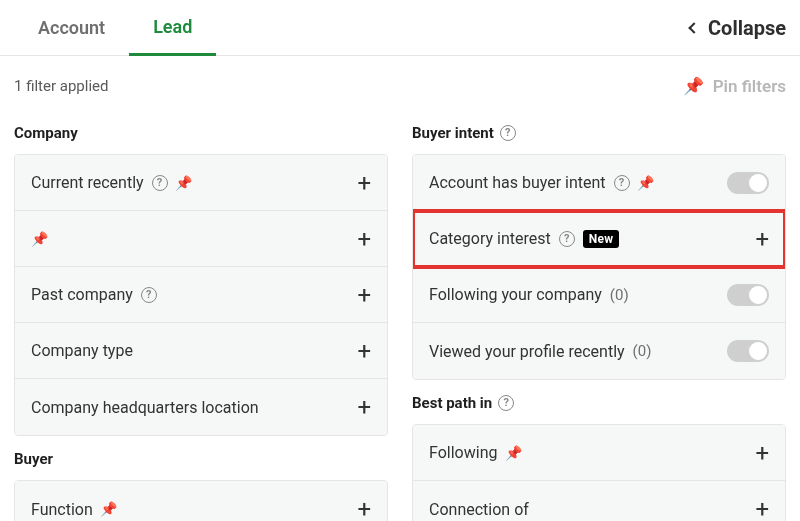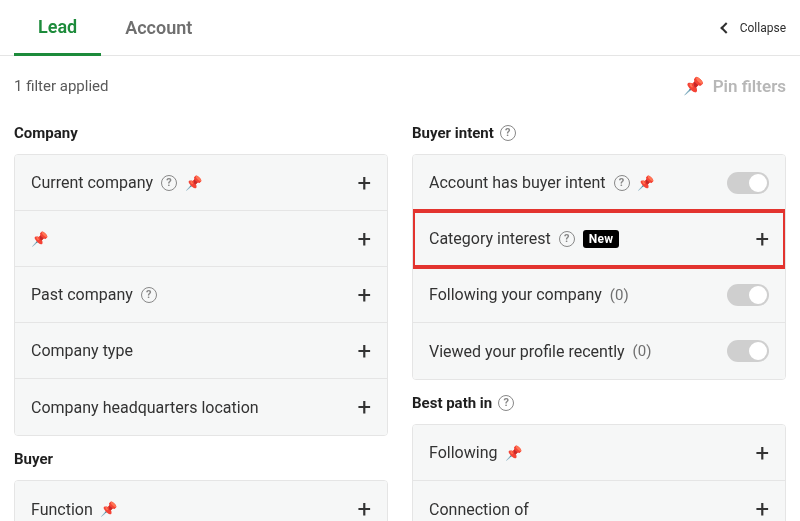--- a/index.html
+++ b/index.html
@@ -34,22 +34,22 @@
     color: #1d8b3b;
     border-bottom: 3px solid #1d8b3b;
     margin-bottom: -1px;
   }
   .collapse {
     margin-left: auto;
     display: flex;
     align-items: center;
     gap: 10px;
     color: #2f2f2f;
-    font-weight: 400;
-    font-size: 12px;
+    font-weight: 700;
+    font-size: 20px;
     cursor: pointer;
     justify-content: flex-end;
   }
   .chev-left {
     display:inline-block;
     width:8px;height:8px;
     border-left:2px solid #2f2f2f;
     border-bottom:2px solid #2f2f2f;
     transform: rotate(45deg);
   }
@@ -142,22 +142,22 @@
     outline: 4px solid #e3342f;
     outline-offset: -2px;
     position: relative;
     z-index: 2;
   }
 </style>
 </head>
 <body>
 
 <div class="tabs-row">
+  <div class="tab">Account</div>
   <div class="tab active">Lead</div>
-  <div class="tab">Account</div>
   <div class="collapse">
     <span class="chev-left"></span>
     <span>Collapse</span>
   </div>
 </div>
 
 <div class="meta-row">
   <span class="filter-count">1 filter applied</span>
   <div class="pin-filters">
     <span>📌</span>
@@ -167,21 +167,21 @@
 
 <div class="columns">
 
   <div class="col">
 
     <div class="section-title">
       <span>Company</span>
     </div>
     <div class="filter-list">
       <div class="filter-row">
-        <span class="filter-label">Current company</span>
+        <span class="filter-label">Current recently</span>
         <span class="help">?</span>
         <span class="pin-icon">📌</span>
         <span class="plus">+</span>
       </div>
       <div class="filter-row">
         <span class="pin-icon">📌</span>
         <span class="plus">+</span>
       </div>
       <div class="filter-row">
         <span class="filter-label">Past company</span>

